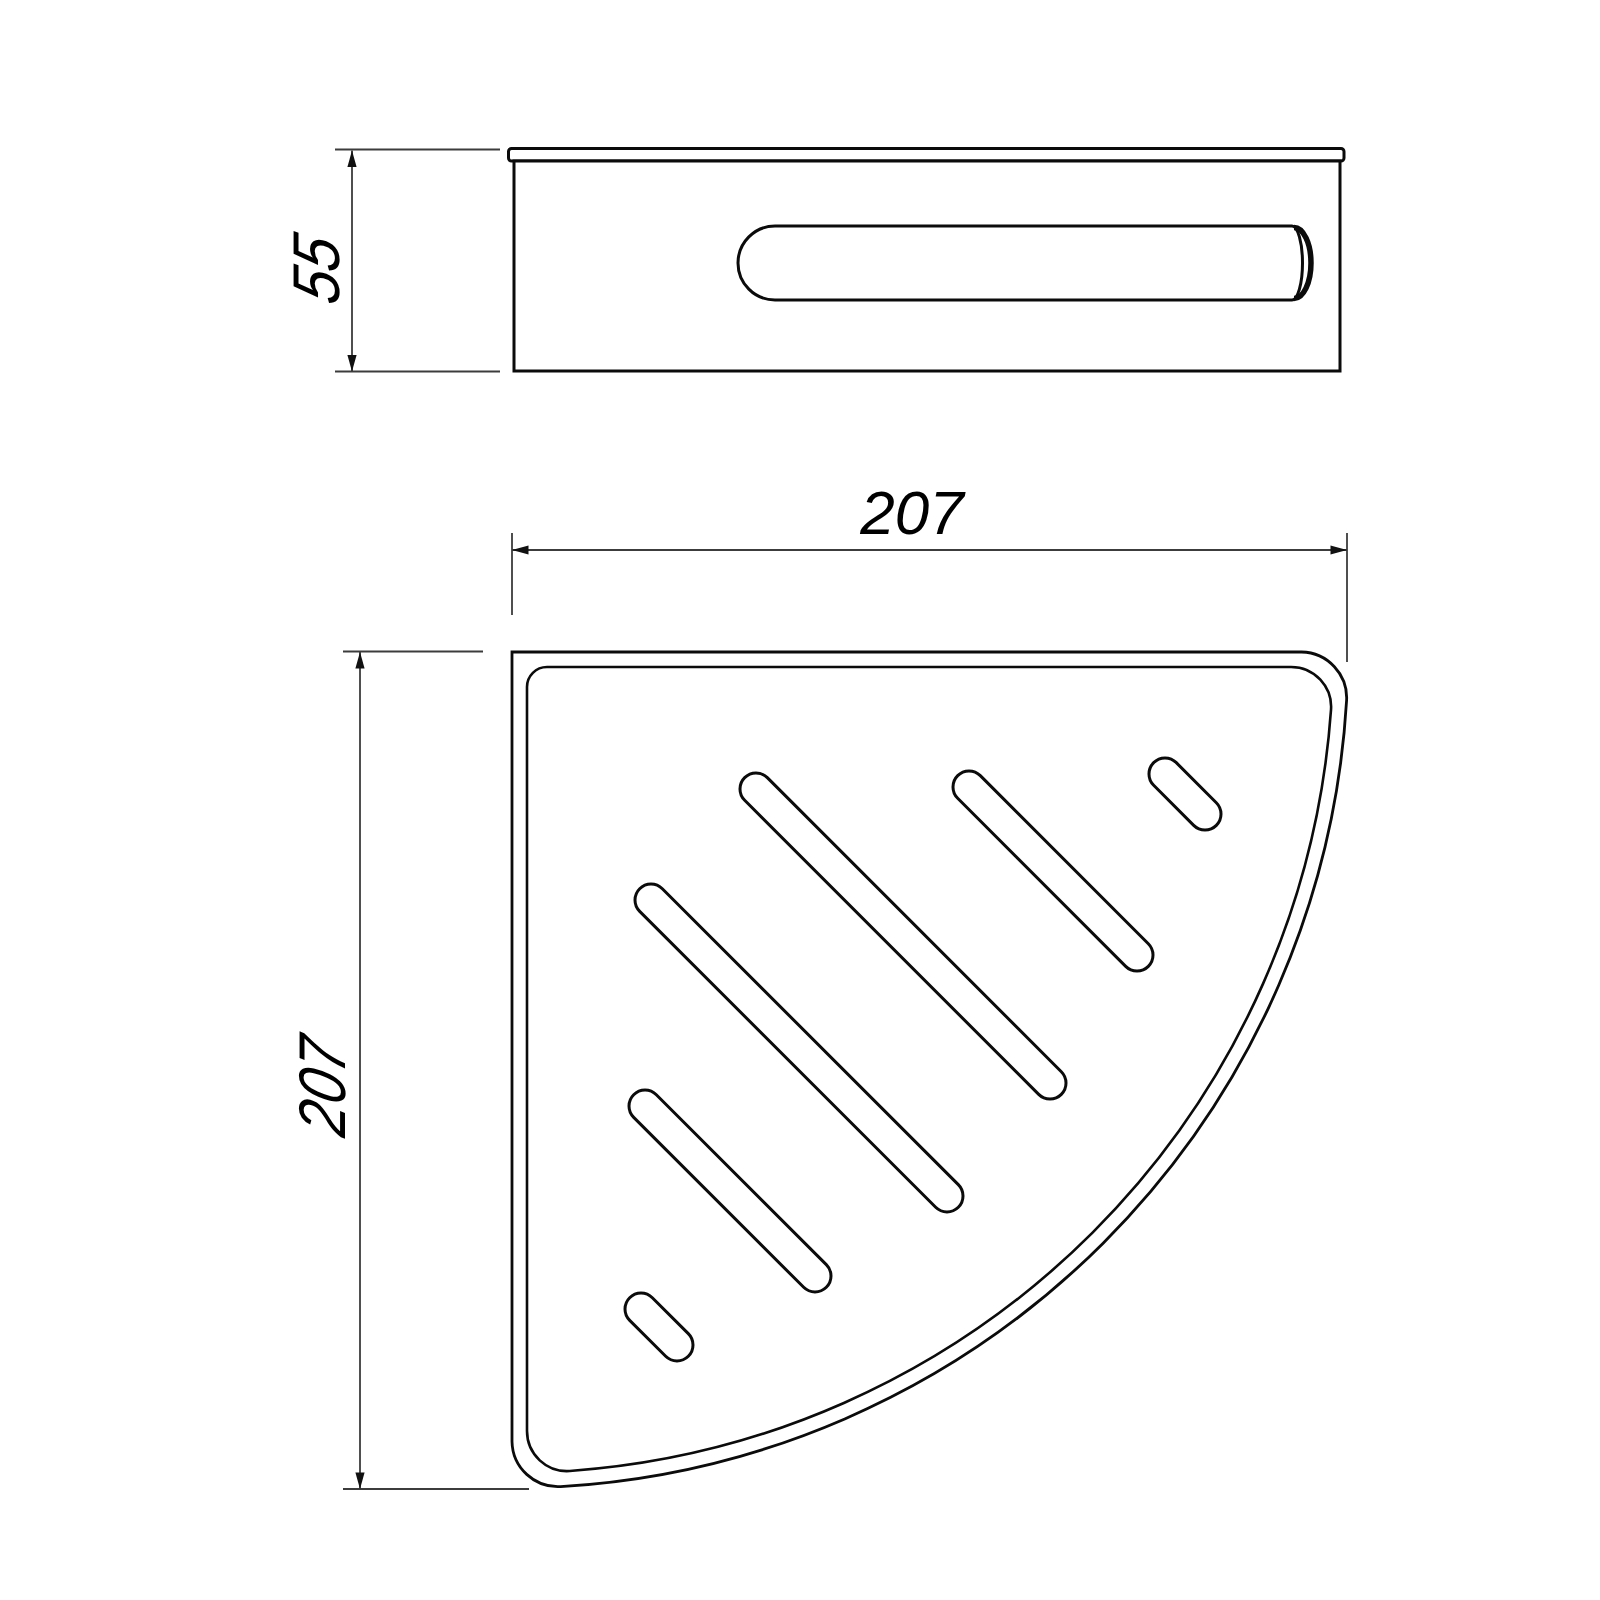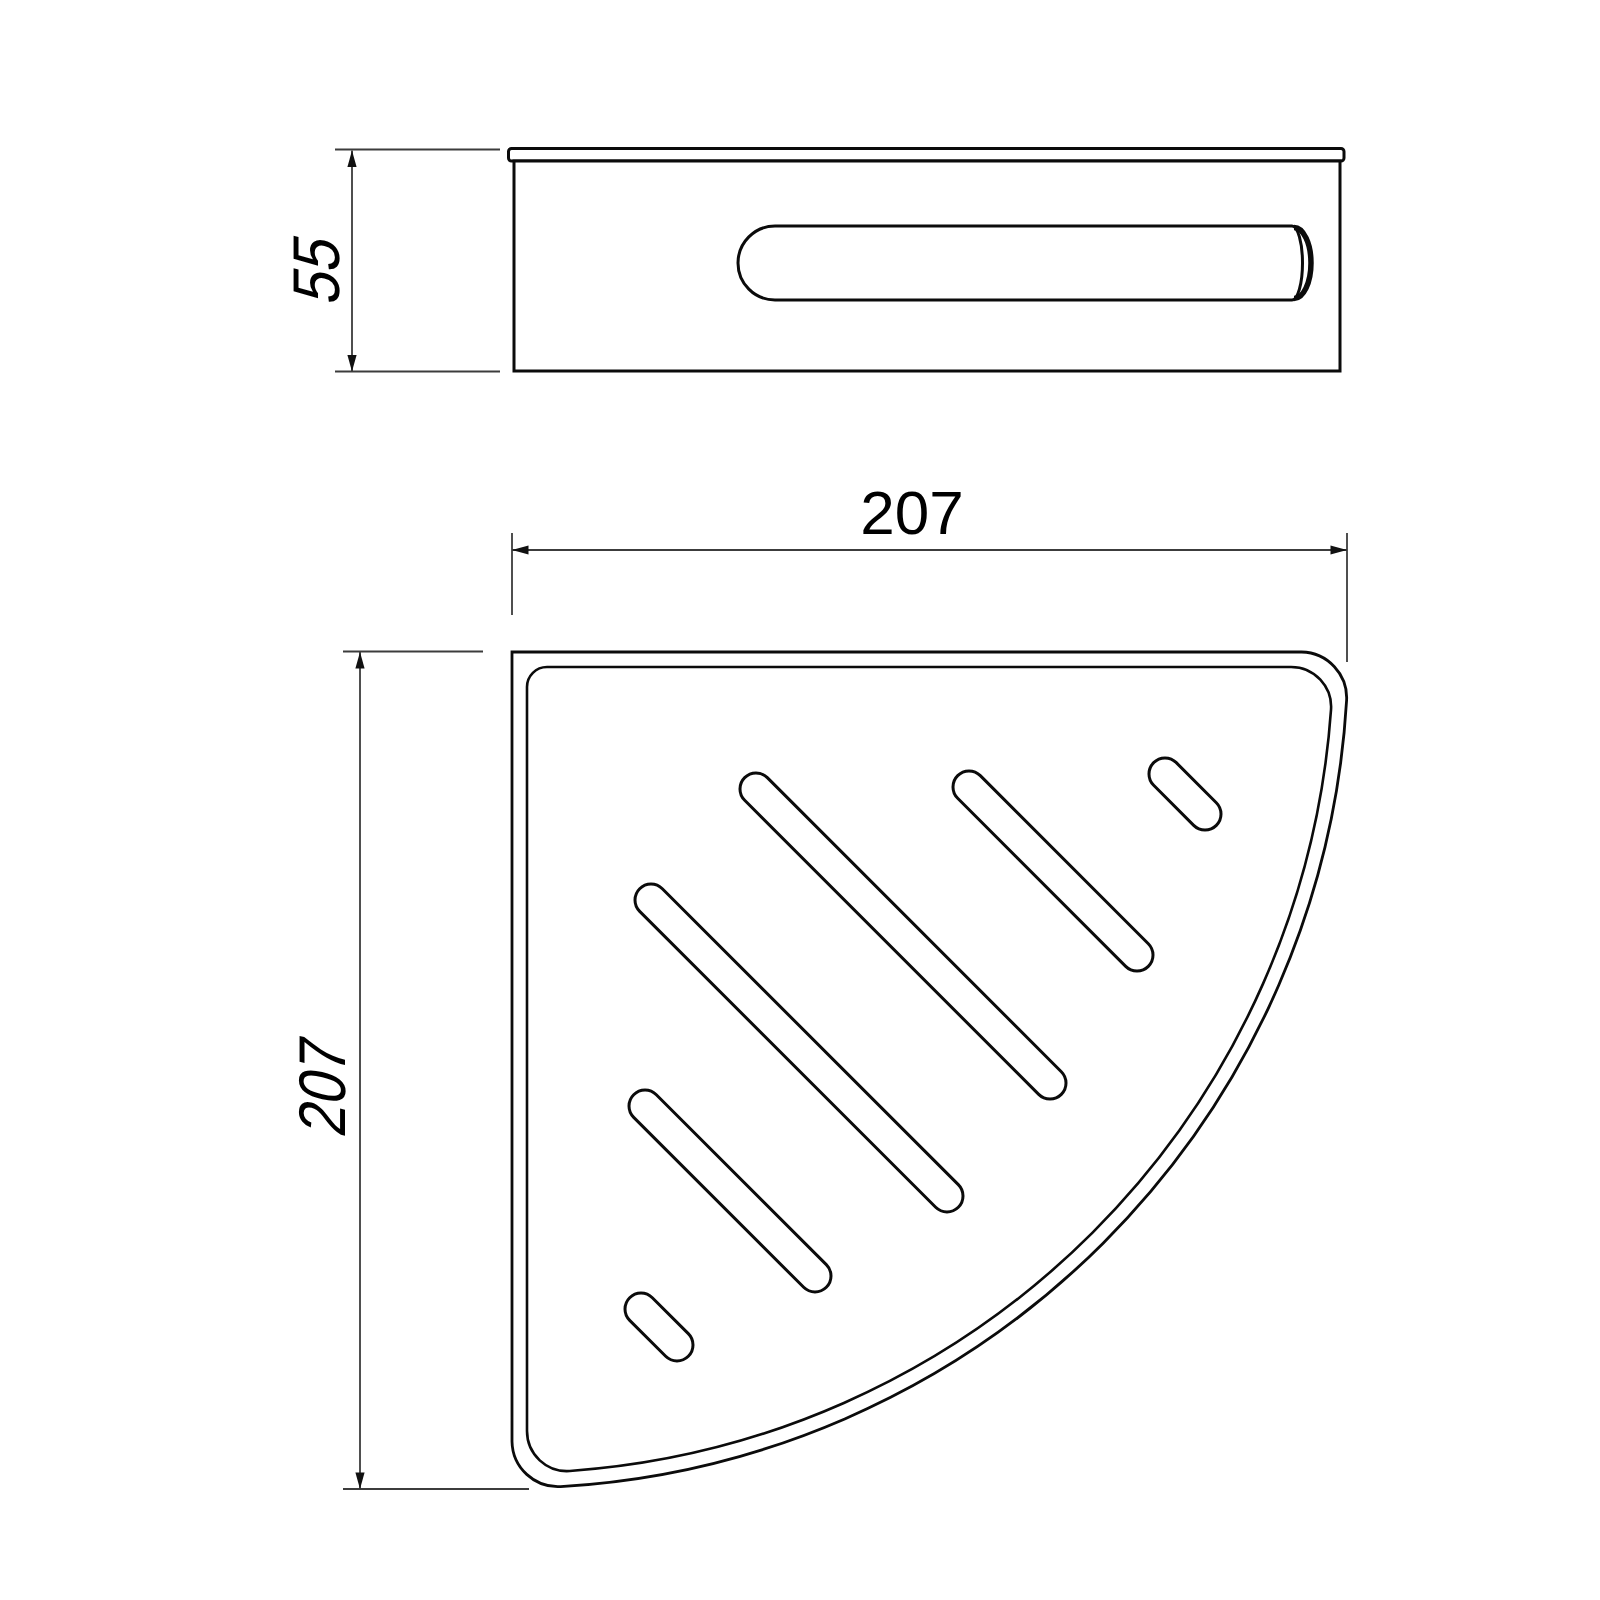--- a/index.html
+++ b/index.html
@@ -1,16 +1,16 @@
 <!DOCTYPE html>
 <html><head>
 <meta charset="utf-8">
 <style>
   html,body{margin:0;padding:0;background:#ffffff;}
-  .page{width:1600px;height:1600px;position:relative;background:#0f766e;overflow:hidden;}
+  .page{width:1600px;height:1600px;position:relative;background:#0f766e;overflow:hidden;font-style:italic;}
   text{font-family:"Liberation Sans",sans-serif;fill:#000000;}
 </style>
 </head>
 <body>
 <div class="page">
 <svg width="1600" height="1600" viewBox="0 0 1600 1600">
   <rect x="0" y="0" width="1600" height="1600" fill="#ffffff"></rect>
 
   <rect x="508.5" y="148.5" width="835.5" height="12.5" rx="3" fill="#ffffff" stroke="#0b0b0b" stroke-width="3"></rect>
 

